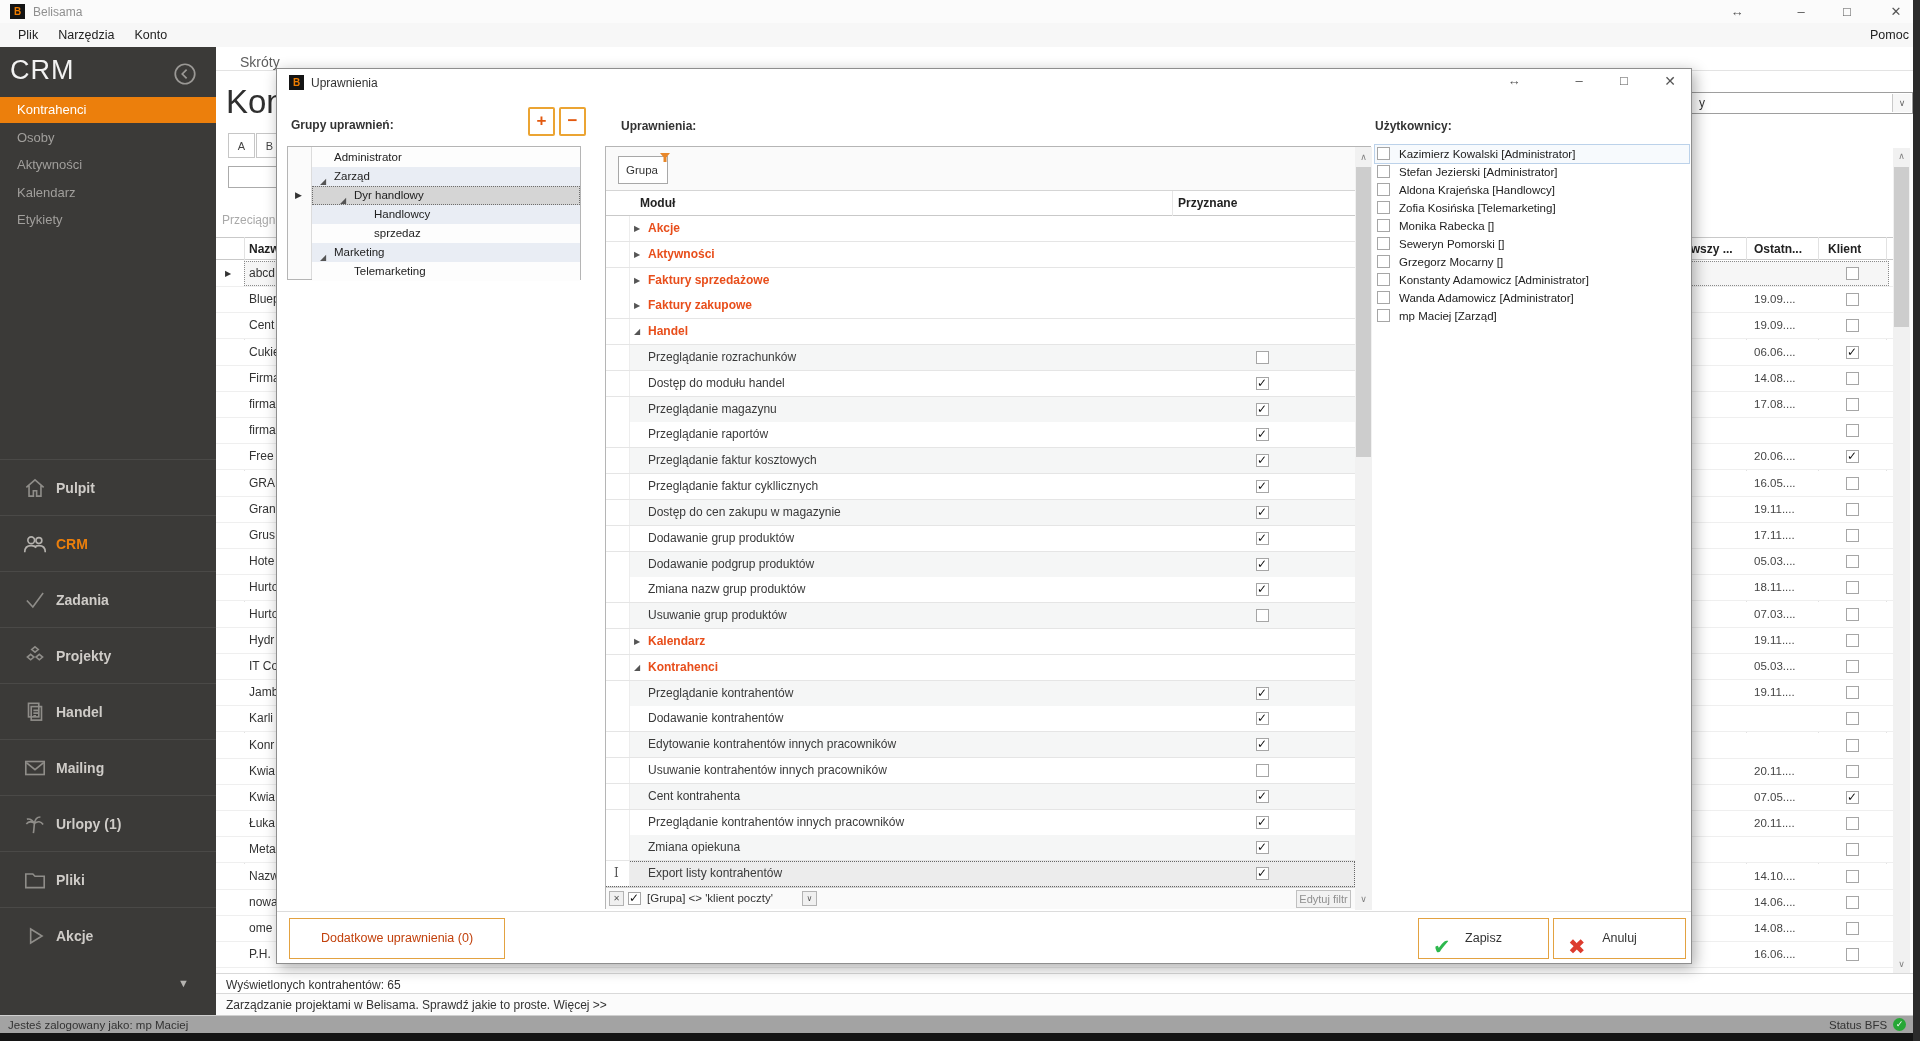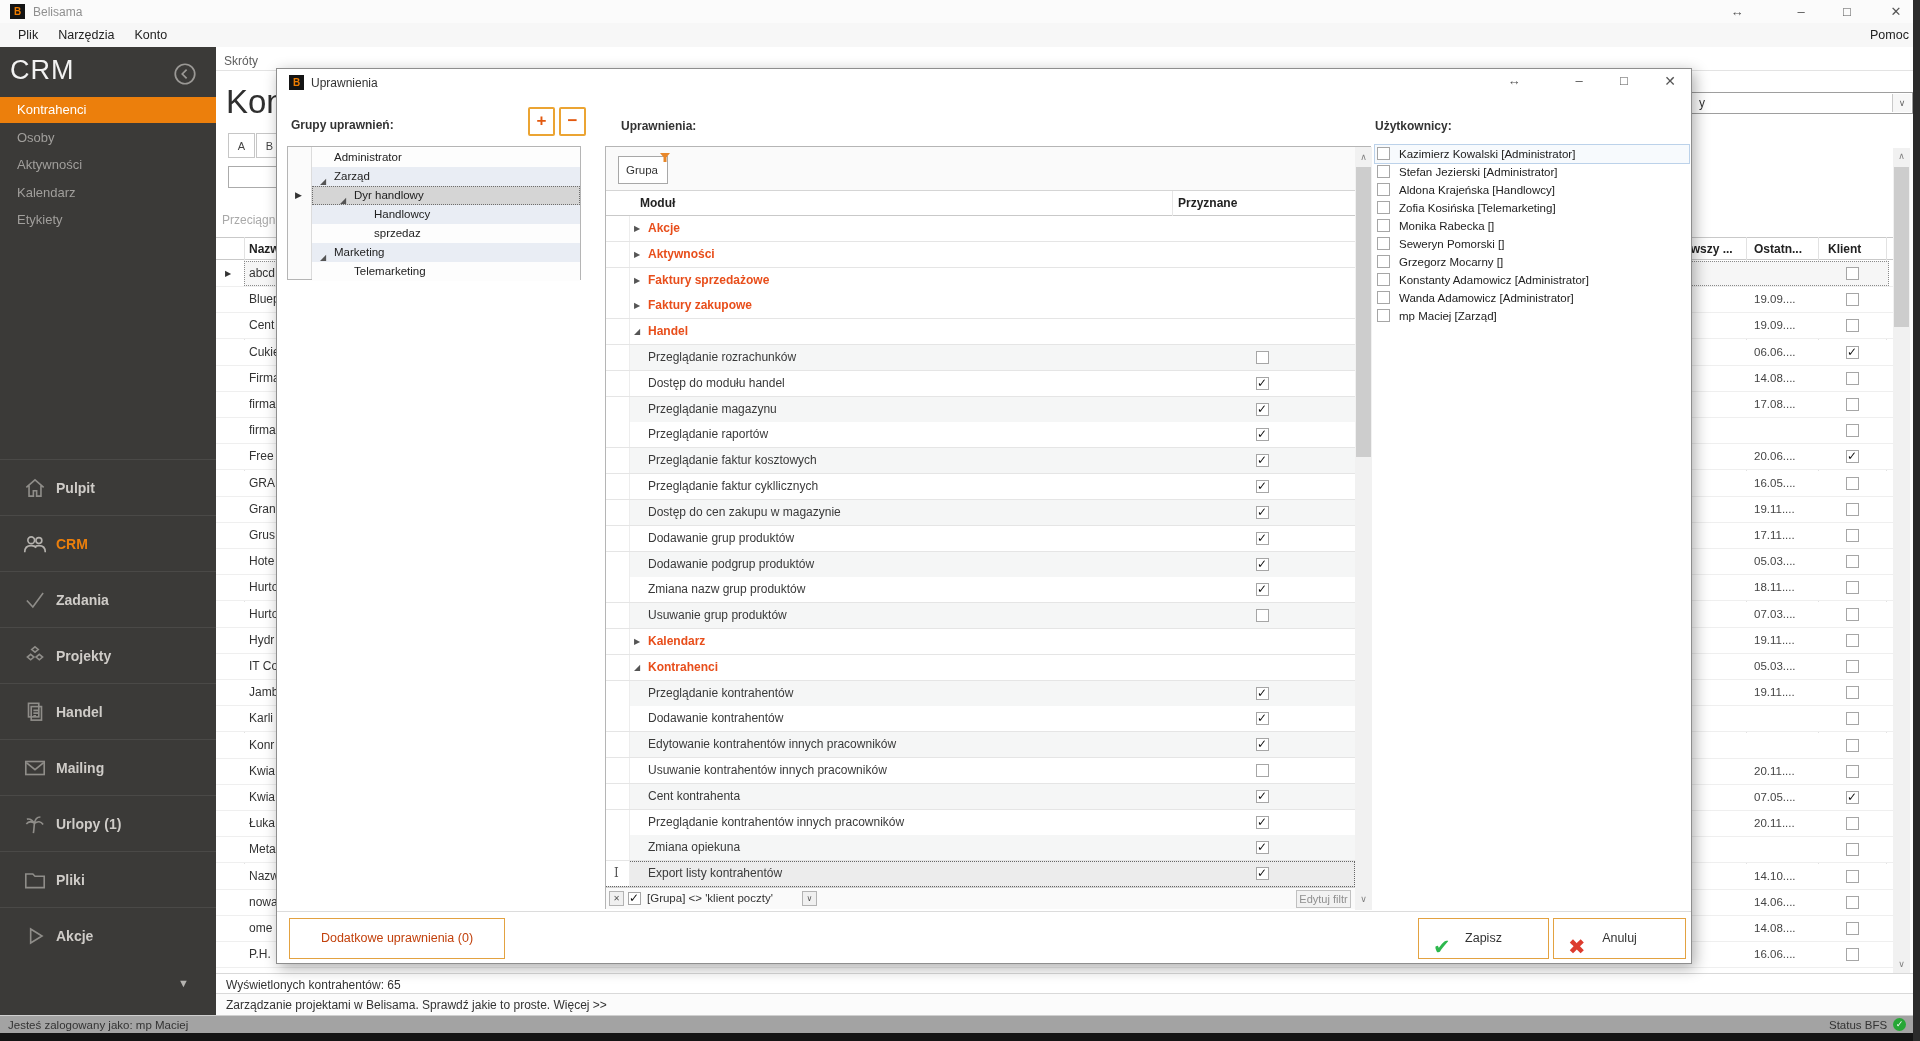--- a/index.html
+++ b/index.html
@@ -19,21 +19,21 @@
   .backcircle{left:172px;top:14px;width:26px;height:26px}
   .side-item{left:0;width:216px;height:26px;line-height:26px;padding-left:17px;color:#a19f9c;font-size:13px;cursor:pointer}
   .side-item.active{background:#ec7f0c;color:#fff}
   .nav-item{left:0;width:216px;height:56px;border-top:1px solid #4a4947;cursor:pointer}
   .nav-item .ic{position:absolute;left:22px;top:15px;width:26px;height:26px}
   .nav-item .lbl{position:absolute;left:56px;top:20px;font-size:14px;font-weight:bold;color:#cfccc8}
   .nav-item .lbl.active{color:#ec7f0c}
   .collapse-chevron{left:178px;top:930px;color:#b5b3b0;font-size:11px}
   
   .main{left:216px;top:47px;width:1697px;height:968px;background:#fff}
-  .tabtext{left:8px;top:7px;color:#5d5d5d;font-size:12px}
+  .tabtext{left:24px;top:7px;color:#5d5d5d;font-size:14px}
   .topline{left:0;top:23px;width:1697px;height:1px;background:#e3e3e3}
   .heading{left:10px;top:36px;font-size:33px;color:#2f2f2f}
   .combo{left:1466px;top:45px;width:231px;height:22px;border:1px solid #9e9e9e;background:#fff}
   .combo .val{position:absolute;left:16px;top:3px;color:#333}
   .combo .btn{position:absolute;right:1px;top:1px;width:19px;height:18px;border-left:1px solid #c9c9c9;color:#666;text-align:center;font-size:9px;line-height:18px;background:#f7f7f7}
   .lettertab{top:86px;width:27px;height:25px;border:1px solid #c6c6c6;background:#fff;text-align:center;line-height:24px;font-size:11px;color:#444}
   .searchbox{left:12px;top:119px;width:66px;height:22px;border:1px solid #ababab;background:#fff}
   .draghint{left:6px;top:166px;color:#a9a9a9;font-size:12px;white-space:nowrap}
   
   .tbl{left:0;top:190px;width:1697px;height:736px;overflow:hidden}

